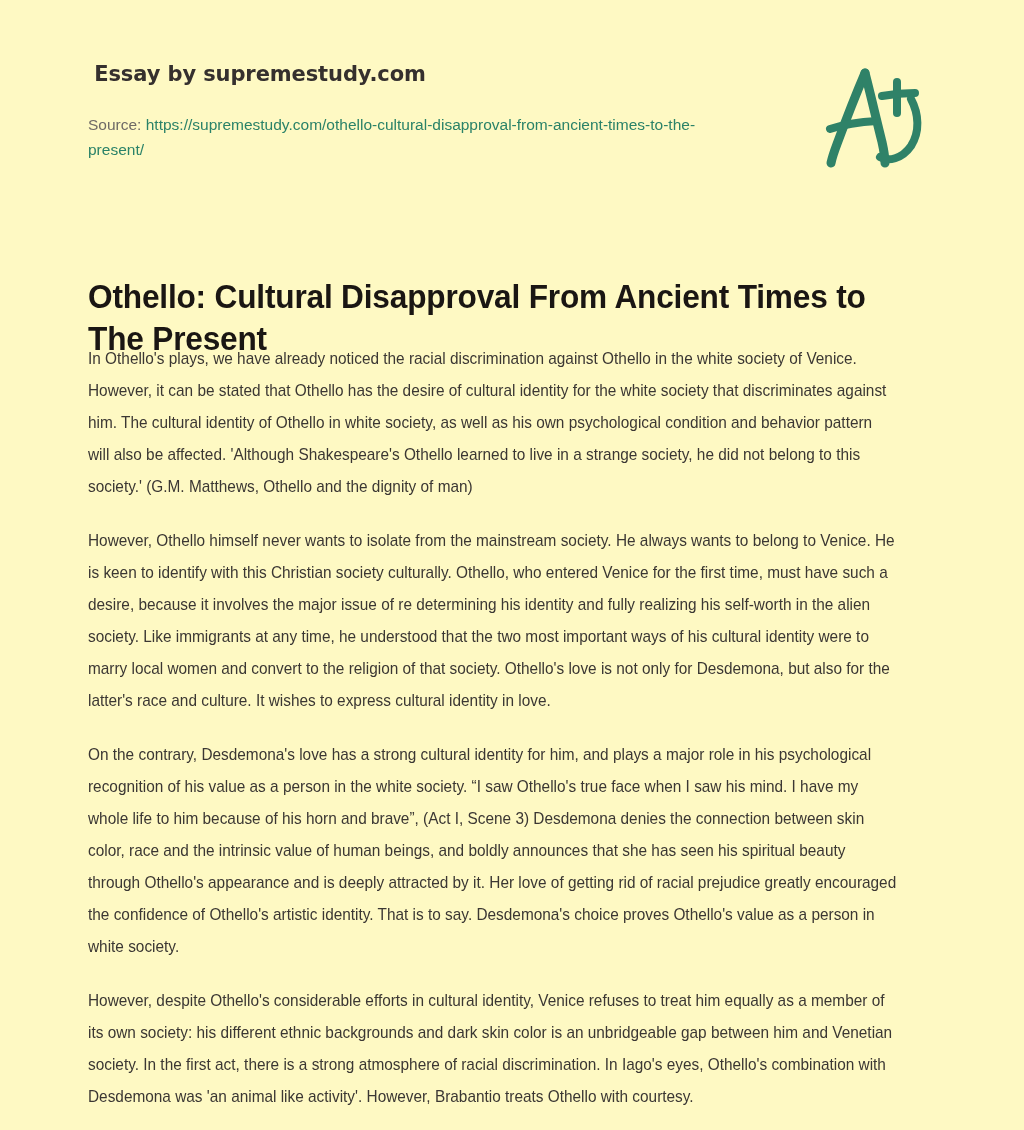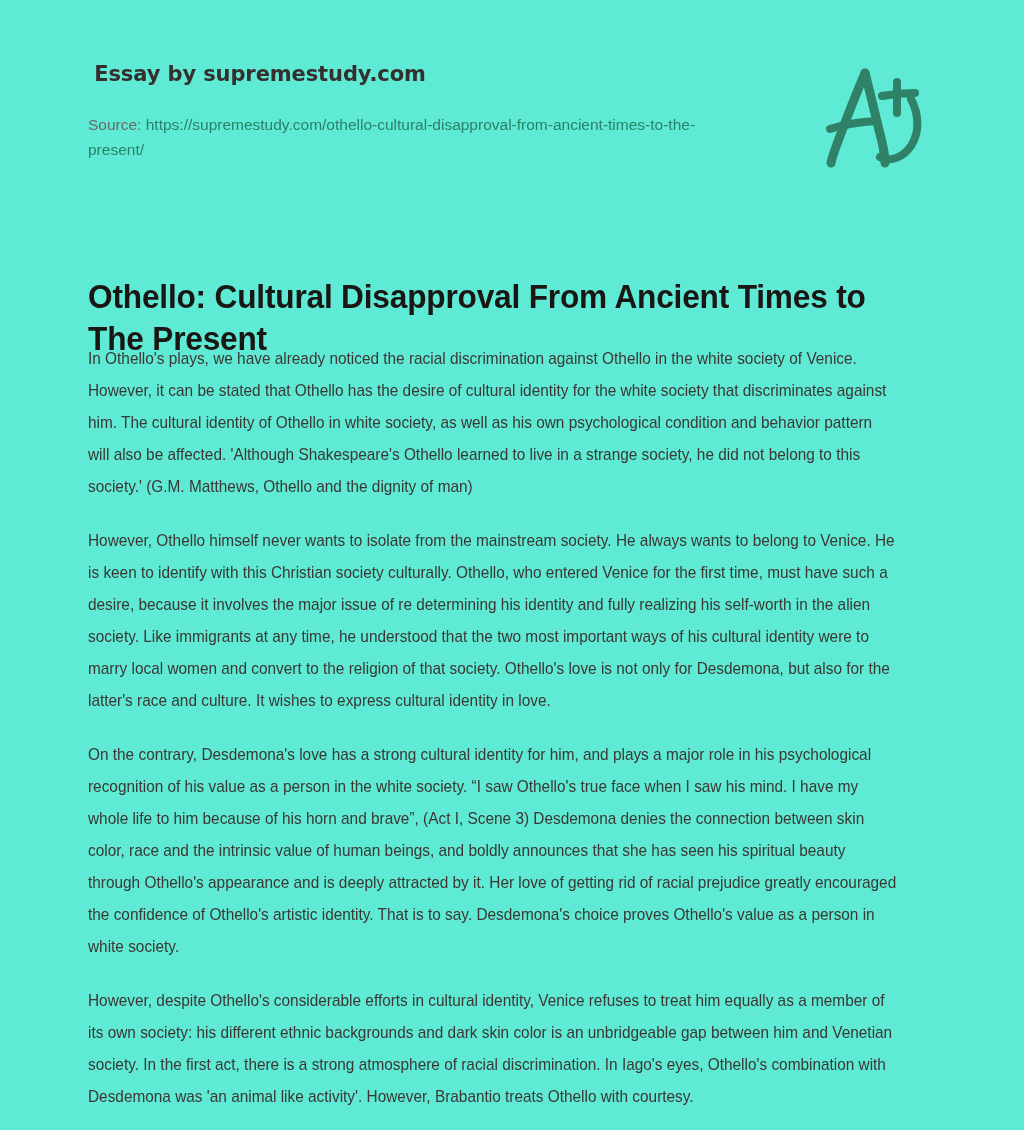--- a/index.html
+++ b/index.html
@@ -12,21 +12,21 @@
     background: #fdf9f2;
     font-family: "Liberation Sans", sans-serif;
     overflow: hidden;
     position: relative;
   }
 
   .page {
     position: relative;
     width: 1024px;
     height: 1130px;
-    background: #5eead4;
+    background: #fef9c3;
     box-sizing: border-box;
   }
 
   
   .byline {
     position: absolute;
     left: 0;
     top: 62px;
     width: 520px;
     text-align: center;

